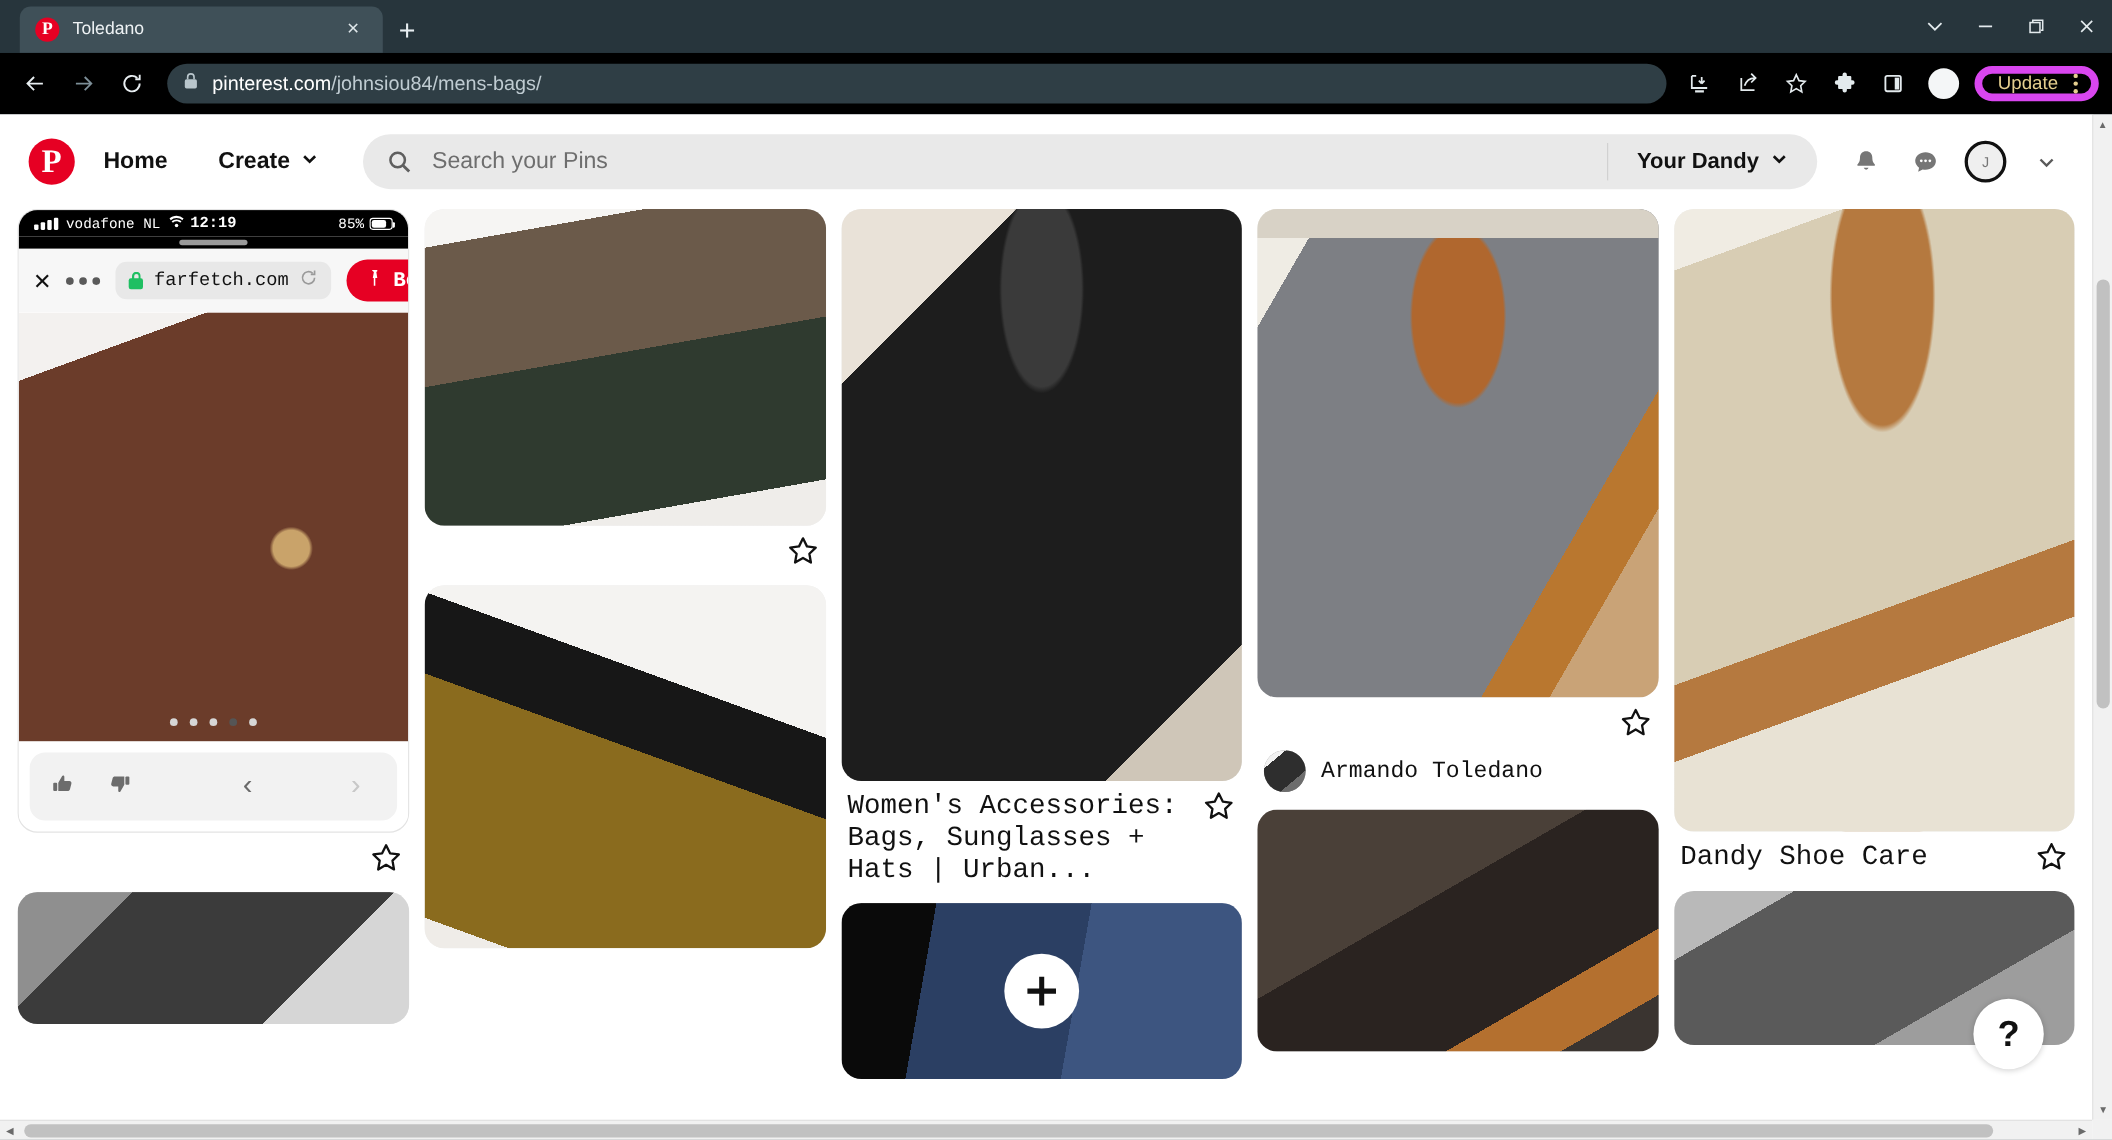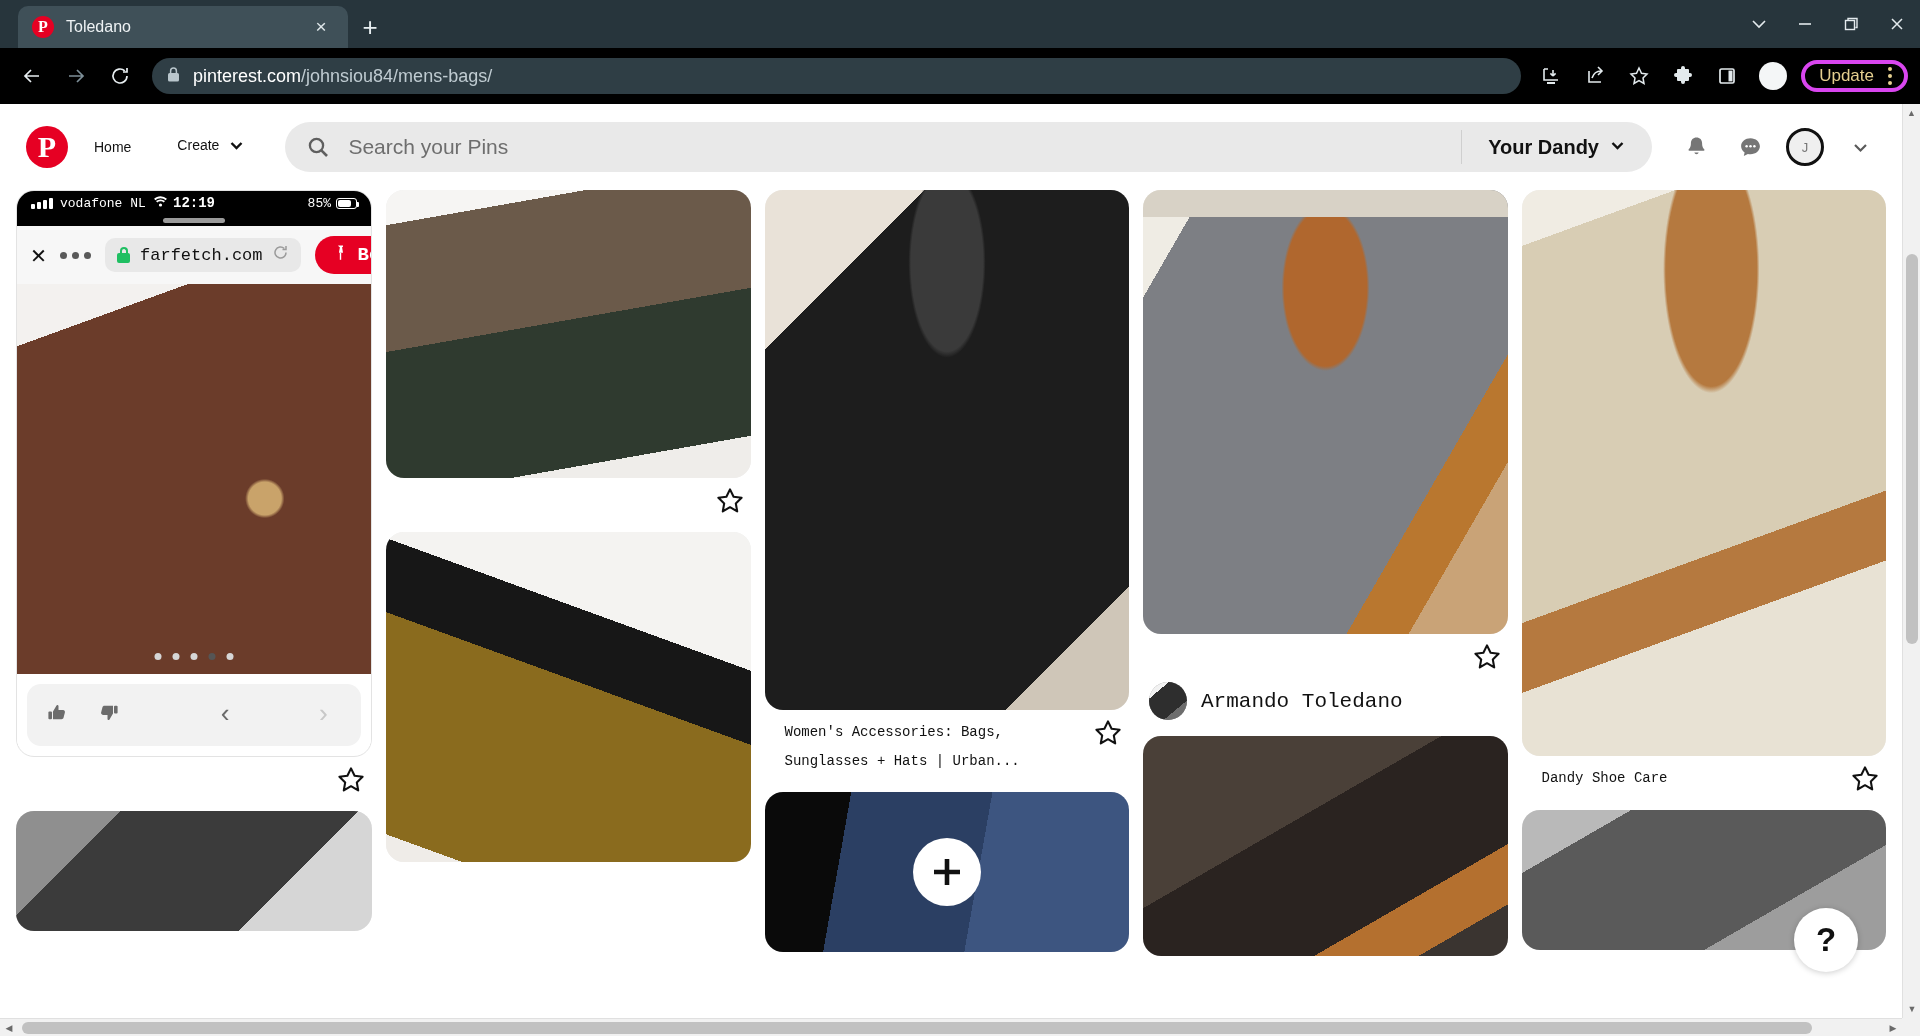--- a/index.html
+++ b/index.html
@@ -21,49 +21,49 @@
   .navbar { height:56px; background:#000000; display:flex; align-items:center; padding:0 12px; gap:4px; }
   .navicon { width:40px; height:40px; display:flex; align-items:center; justify-content:center; color:#e8eef1; cursor:pointer; }
   .navicon.dim { color:#7d8f98; }
   .omnibox { flex:1; height:36px; background:#2f3e45; border-radius:18px; display:flex; align-items:center; padding:0 14px; gap:12px; margin:0 8px; }
   .omni-lock { color:#b9c6cc; }
   .omni-url { font-size:18px; color:#ffffff; white-space:nowrap; }
   .omni-url .path { color:#bfcbd1; }
   .omni-right { display:flex; align-items:center; gap:8px; margin-left:auto; }
   .tb-icon { width:36px; height:36px; display:flex; align-items:center; justify-content:center; color:#e3eaed; cursor:pointer; }
   .avatar-chrome { width:28px; height:28px; border-radius:50%; background:#f4f6f7; margin:0 6px; cursor:pointer; }
-  .update-btn { height:32px; border:4px solid #d946ef; border-radius:16px; color:#e5cf8f; font-size:17px; display:flex; align-items:center; padding:0 6px 0 14px; gap:8px; cursor:pointer; }
+  .update-btn { height:32px; border:7px solid #d946ef; border-radius:16px; color:#e5cf8f; font-size:17px; display:flex; align-items:center; padding:0 6px 0 14px; gap:8px; cursor:pointer; }
   .kebab { display:flex; flex-direction:column; gap:3px; padding:0 6px; }
   .kebab i { width:4px; height:4px; border-radius:50%; background:#e5cf8f; display:block; }
 
   
   .viewport { flex:1; background:#fff; position:relative; overflow:hidden; }
   .page { position:absolute; inset:0 18px 18px 0; background:#fff; overflow:hidden; }
 
   
   .pheader { height:86px; background:#fff; display:flex; align-items:center; padding:0 18px 0 26px; gap:6px; }
   .plogo { width:42px; height:42px; border-radius:50%; background:#e60023; display:flex; align-items:center; justify-content:center; color:#fff; font-family:"Liberation Serif", serif; font-weight:bold; font-size:30px; cursor:pointer; flex:none; }
-  .pnav { font-size:14px; font-weight:normal; color:#111; padding:12px 20px; border-radius:24px; cursor:pointer; display:flex; align-items:flex-start; gap:9px; }
+  .pnav { font-size:21px; font-weight:bold; color:#111; padding:12px 20px; border-radius:24px; cursor:pointer; display:flex; align-items:flex-end; gap:9px; }
   .searchwrap { flex:1; height:50px; background:#e9e9e9; border-radius:25px; display:flex; align-items:center; padding:0 4px 0 22px; margin:0 14px; }
   .searchwrap .si { color:#5f5f5f; display:flex; }
   .searchinput { flex:1; border:none; background:transparent; outline:none; font-size:21px; color:#333; padding-left:18px; font-family:"Liberation Sans", sans-serif; }
   .searchinput::placeholder { color:#6e6e6e; }
   .yourpins { border-left:1px solid #cfcfcf; height:34px; display:flex; align-items:center; padding:0 22px 0 26px; font-size:20px; font-weight:bold; color:#111; gap:10px; cursor:pointer; white-space:nowrap; }
   .hicon { width:48px; height:48px; display:flex; align-items:center; justify-content:center; color:#767676; cursor:pointer; }
   .uavatar { width:38px; height:38px; border-radius:50%; background:#efefef; border:3px solid #111; display:flex; align-items:center; justify-content:center; font-size:13px; color:#767676; margin:0 6px; cursor:pointer; }
 
   
   .grid { display:flex; gap:14px; padding:0 16px; height:calc(100% - 86px);font-family:Liberation Mono, monospace; }
   .col { flex:1; display:flex; flex-direction:column; gap:16px; }
   .col.c1 { max-width:356px; }
 
   .pin { position:relative; }
   .pimg { width:100%; border-radius:18px; overflow:hidden; position:relative; background:#efefef; }
   .pmeta { display:flex; align-items:flex-start; padding:8px 6px 0 6px; gap:10px; }
-  .ptitle { font-size:14px; line-height:29px; color:#111; font-weight:normal; flex:1;margin-left:14px; }
+  .ptitle { font-size:25px; line-height:29px; color:#111; font-weight:normal; flex:1; }
   .star { width:30px; height:30px; flex:none; cursor:pointer; }
   .star.right { margin-left:auto; }
   .authorrow { display:flex; align-items:center; gap:14px; padding:10px 6px 0 6px; }
   .aavatar { width:38px; height:38px; border-radius:50%; overflow:hidden; flex:none; background:#888; }
   .aname { font-size:21px; color:#111; }
 
   
   .iab { border:1px solid #e3e3e3; border-radius:18px; overflow:hidden; background:#fff; }
   .statusbar { height:24px; background:#000; display:flex; align-items:center; padding:0 14px; color:#fff; font-size:13px; position:relative; }
   .sb-sig { display:flex; align-items:flex-end; gap:2px; margin-right:7px; }

